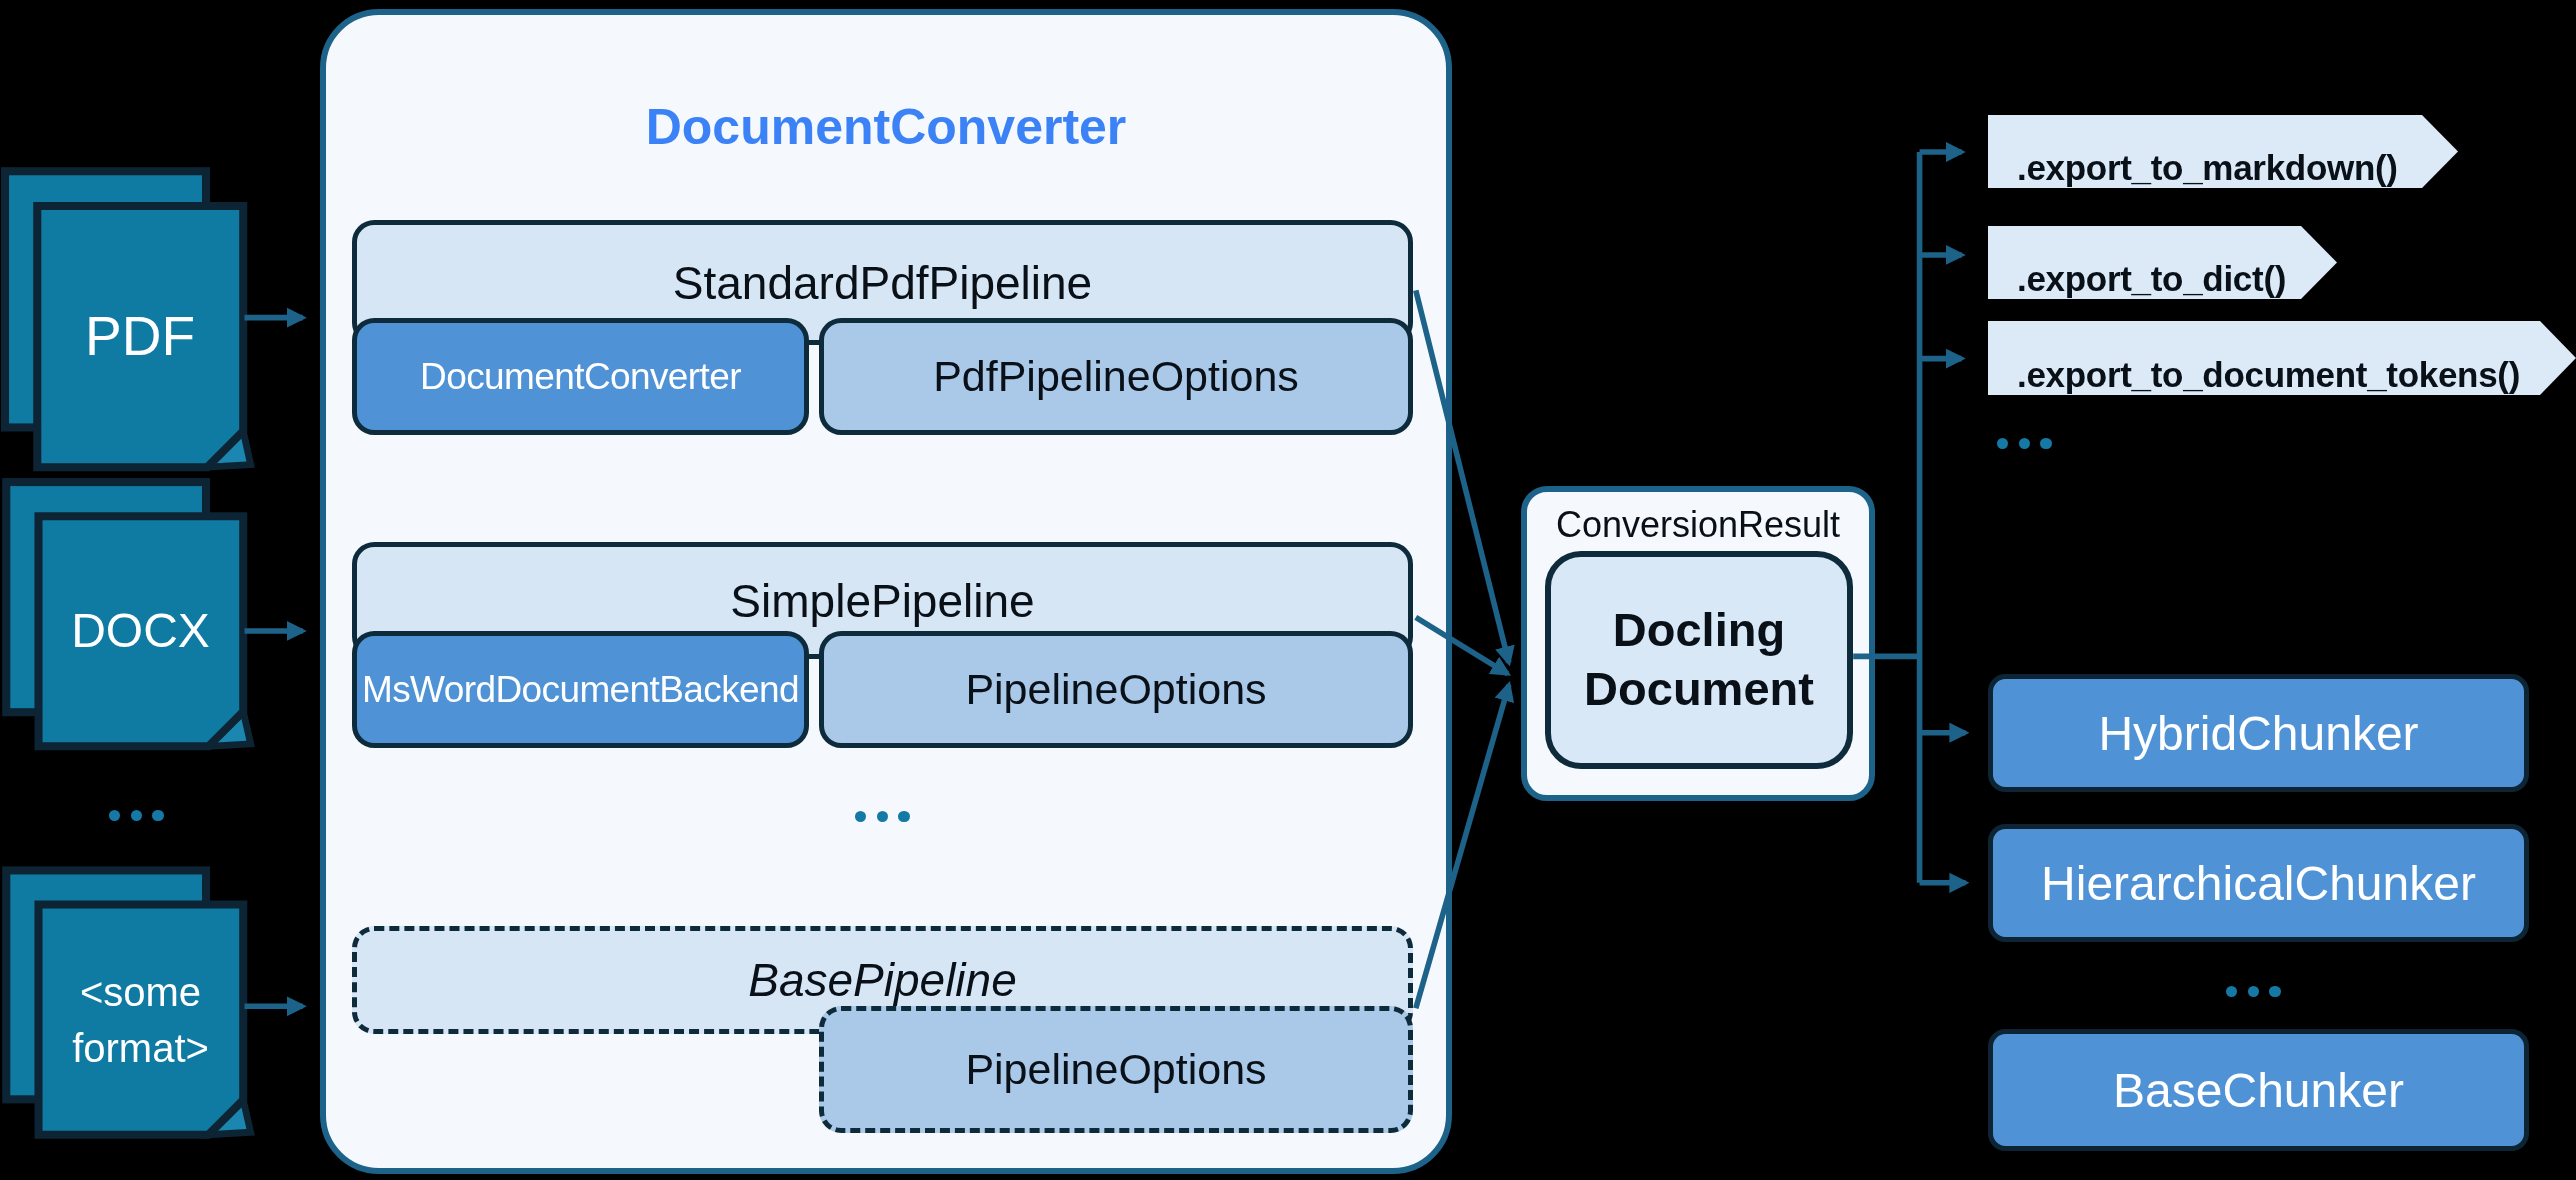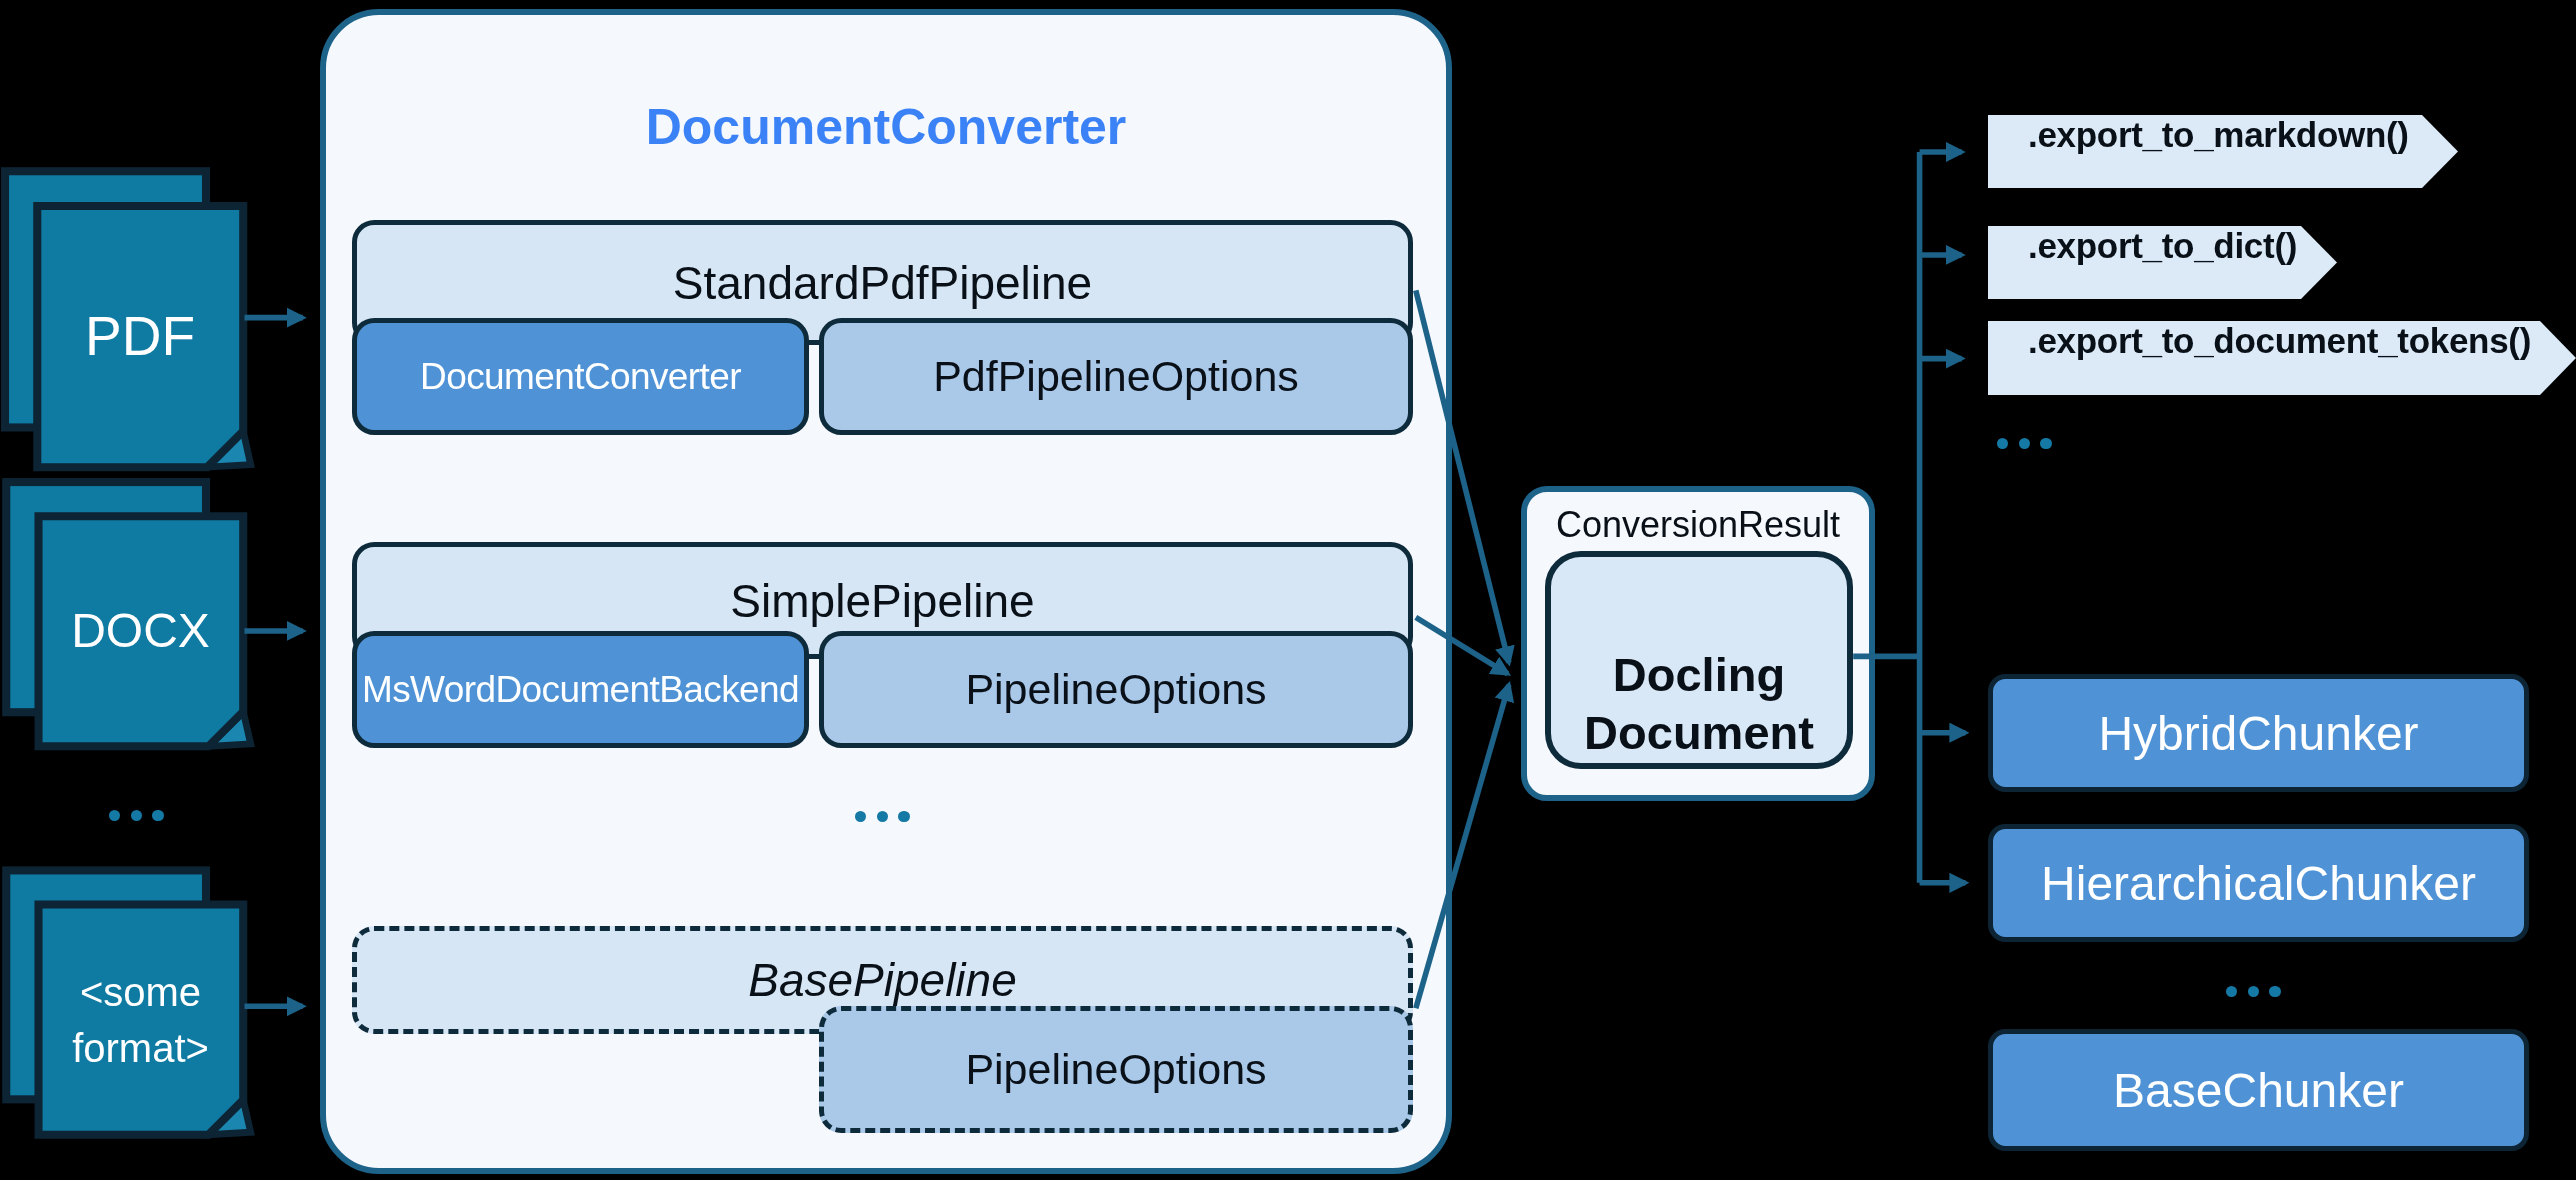--- a/index.html
+++ b/index.html
@@ -20,21 +20,21 @@
   .options{background:#aac9e9;border:5.6px solid #0e2b3c;border-radius:22.3px;
            font-size:43px;color:#0a1018;z-index:2;}
   .dashedb{border-style:dashed;}
   
   .cr{background:#f5f8fd;border:6.2px solid #1d6288;border-radius:26px;z-index:2;}
   .crlabel{font-size:36px;color:#0a1018;text-align:center;z-index:6;}
   .docling{background:#d8e8f7;border:6.2px solid #0e2b3c;border-radius:36px;
            font-weight:bold;font-size:47px;color:#0a1018;text-align:center;line-height:1.25;z-index:2;}
   
   .chip{background:#dceaf8;color:#0a1018;font-size:35px;font-weight:600;letter-spacing:-0.3px;
-        display:flex;align-items:flex-start;padding-left:40px;z-index:2;
+        display:flex;align-items:flex-end;padding-left:29px;z-index:2;
         clip-path:polygon(0 0, calc(100% - 36px) 0, 100% 50%, calc(100% - 36px) 100%, 0 100%);}
   
   .chunker{background:#4f93d6;border:5.6px solid #0d2434;border-radius:17.4px;
            font-size:48px;color:#ffffff;z-index:2;}
   
   .doclabel{color:#ffffff;text-align:center;z-index:6;line-height:1.4;}
   
   .dots{display:flex;gap:10.5px;z-index:6;}
   .dot{width:11.2px;height:11.2px;border-radius:50%;background:#1579a5;}
   svg.overlay{position:absolute;left:0;top:0;z-index:5;pointer-events:none;}
@@ -75,21 +75,21 @@
 
   <div class="abs bigbox dashedb flexc" style="left:352px;top:898px;width:1061px;height:108px;font-style:italic;">
     <span>BasePipeline</span>
   </div>
   <div class="abs options dashedb flexc" style="left:819px;top:1006px;width:594px;height:127px;">
     <span>PipelineOptions</span>
   </div>
 
   <div class="abs cr" style="left:1521px;top:486px;width:354px;height:315px;"></div>
   <div class="abs crlabel" style="left:1521px;top:504px;width:354px;">ConversionResult</div>
-  <div class="abs docling flexc" style="left:1545px;top:551px;width:308px;height:218px;align-items:flex-end;">
+  <div class="abs docling flexc" style="left:1545px;top:551px;width:308px;height:218px;">
     <span>
       <span>Docling</span><br>
       <span>Document</span>
     </span>
   </div>
 
   <div class="abs chip" style="left:1988px;top:115px;width:470px;height:73px;">
     <span>.export_to_markdown()</span>
   </div>
   <div class="abs chip" style="left:1988px;top:218px;width:349px;height:73px;margin-top:8px;">

